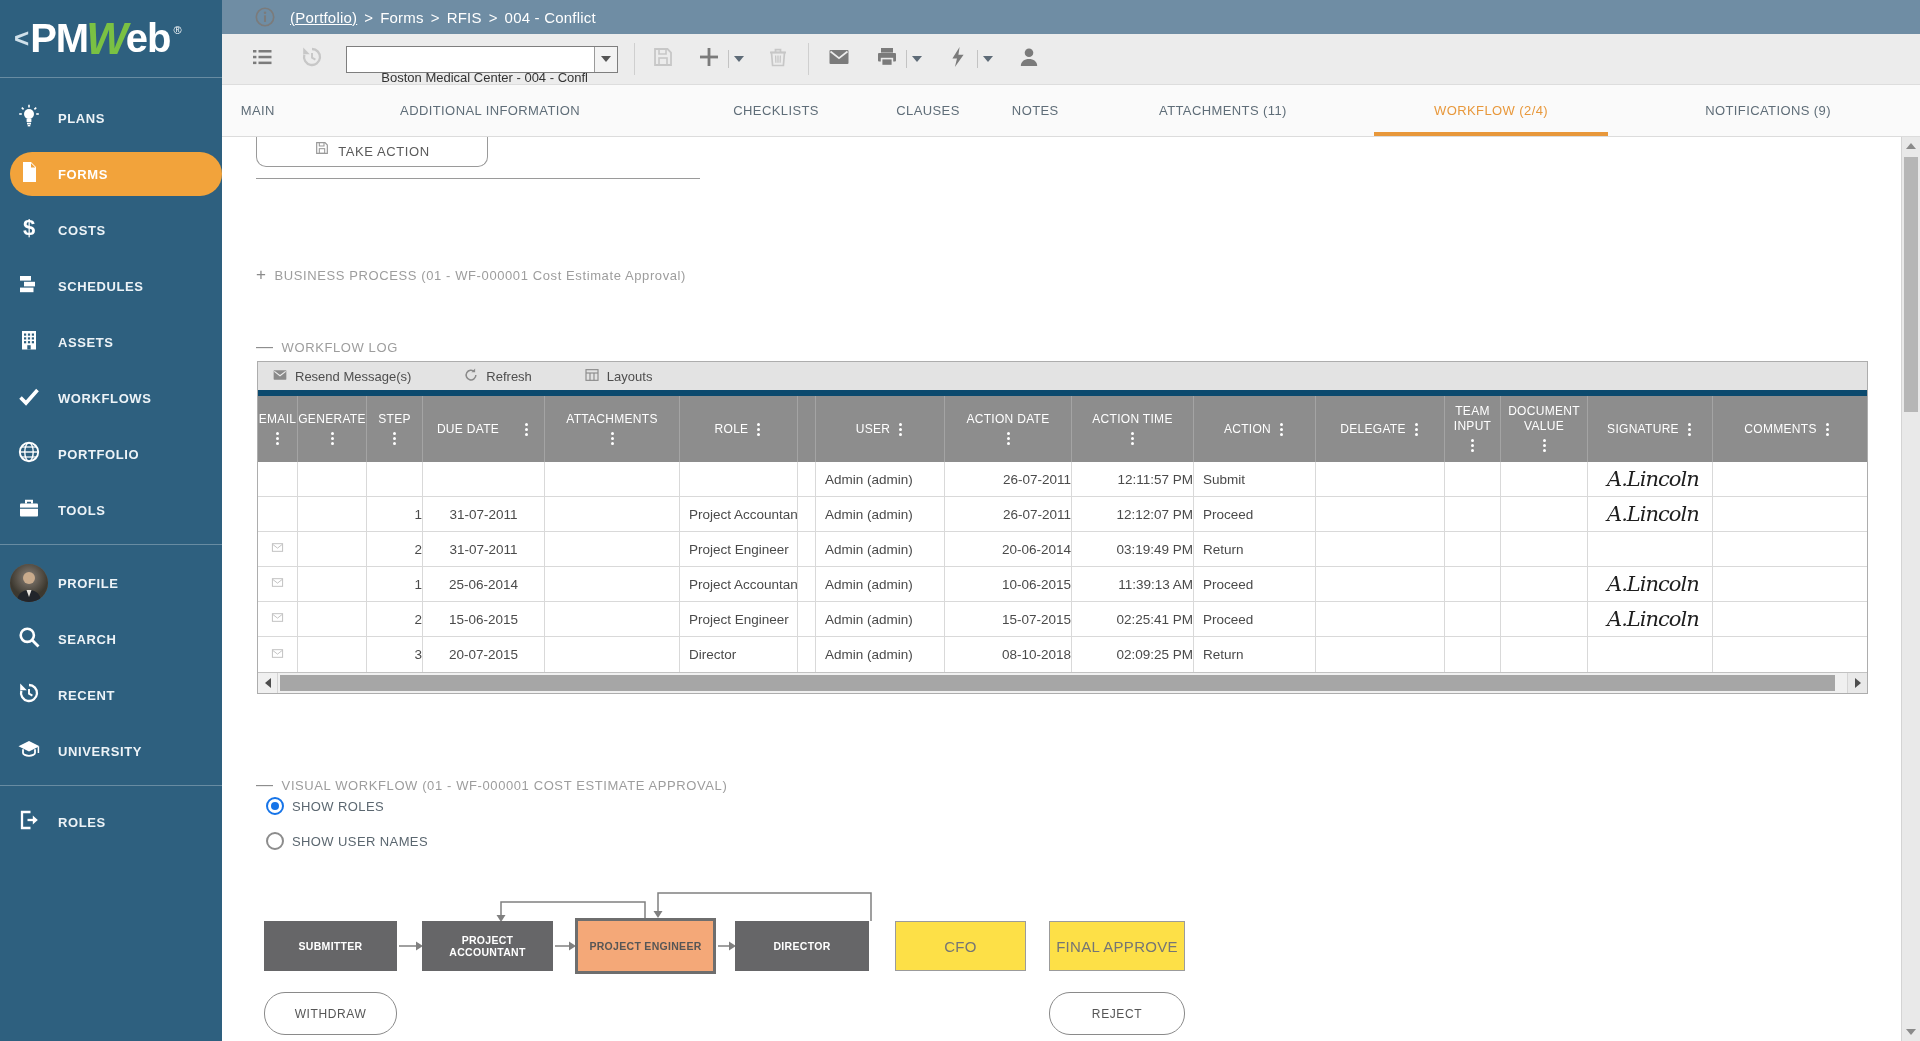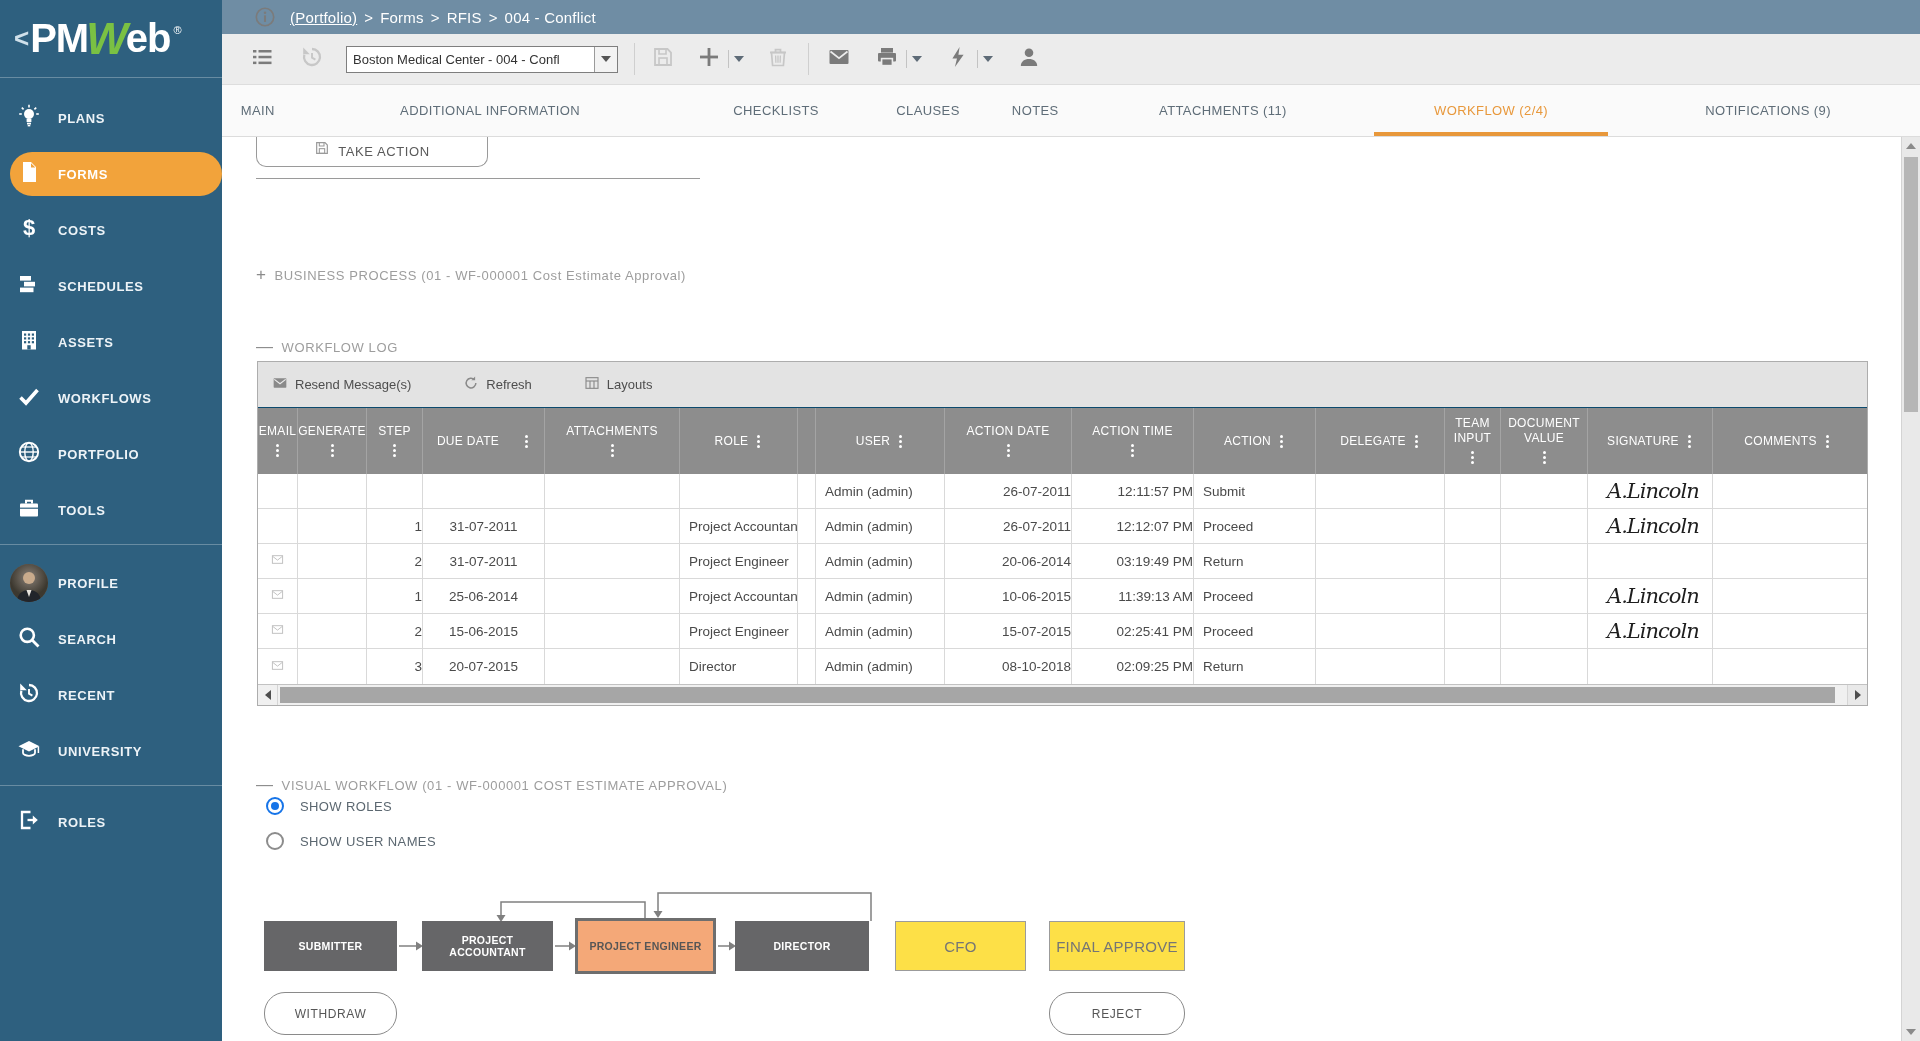--- a/index.html
+++ b/index.html
@@ -41,22 +41,22 @@
     display:flex; align-items:center; border-bottom:1px solid #DDDDDD; }
   .tb-item { display:flex; align-items:center; color:#7B7B7B; }
   .tb-item svg { width:24px; height:24px; }
   .tb-item.disabled { color:#C7C7C7; }
   .tb-sep { width:1px; height:32px; background:#CFCFCF; margin:0 14px; }
   .caret-wrap { display:flex; align-items:center; margin-left:7px; }
   .caret-line { width:1px; height:18px; background:#C3C3C3; margin-right:5px; }
   .caret { width:0; height:0; border-left:5px solid transparent; border-right:5px solid transparent;
     border-top:6px solid #5E6B77; }
   .record-select { display:flex; height:27px; margin-left:22px; border:1px solid #7E7E7E; background:#fff; }
-  .record-text { width:247px; padding:0 6px; font-size:13px; color:#333; line-height:25px;
-    white-space:nowrap; overflow:hidden; }
+  .record-text { width:247px; padding:18px 6px; font-size:13px; color:#333; line-height:25px;
+    white-space:nowrap; overflow:hidden;text-align:right; }
   .record-btn { width:23px; background:#F3F3F3; border-left:1px solid #9A9A9A;
     display:flex; align-items:center; justify-content:center; cursor:pointer; }
   .record-btn .caret { border-top-color:#555; }
 
   
   .tabbar { position:absolute; left:222px; top:85px; right:0; height:52px; background:#FAFAFA;
     border-bottom:1px solid #DCDCDC; display:flex; }
   .tab { display:flex; align-items:center; justify-content:center; font-size:13px; color:#5F6D78;
     letter-spacing:.4px; position:relative; cursor:pointer; white-space:nowrap; }
   .tab.active { color:#E8983B; }
@@ -73,22 +73,22 @@
   .hr-line { position:absolute; left:34px; top:41px; width:444px; height:1px; background:#9A9A9A; }
 
   .section-label { position:absolute; left:34px; font-size:13px; letter-spacing:.6px; color:#9D9D9D;
     display:flex; align-items:center; gap:8px; cursor:pointer; }
   .section-label .toggle { font-size:17px; color:#8B8B8B; }
 
   
   .grid { position:absolute; left:35px; top:224px; width:1611px; border:1px solid #ADADAD; background:#fff; }
   .group-bar { height:26px; border-bottom:1px solid #ADADAD; font-size:13.5px; color:#222;
     line-height:25px; padding-left:8px; background:#fff; }
-  .action-bar { height:46px; background:#E3E3E3; display:flex; align-items:center; gap:52px;
-    padding-left:14px; border-bottom:1px solid #0c4a6e; }
+  .action-bar { height:34px; background:#E3E3E3; display:flex; align-items:center; gap:52px;
+    padding-left:14px; border-bottom:6px solid #0c4a6e; }
   .gaction { display:flex; align-items:center; gap:7px; font-size:13px; color:#4E4E4E; cursor:pointer; }
   .gaction svg { width:16px; height:16px; color:#8A8A8A; }
   .ghead { display:flex; background:#8D8D8D; height:66px; }
   .gh-cell { display:flex; align-items:center; justify-content:center; align-content:center;
     flex-wrap:wrap; gap:3px 7px; color:#fff; font-size:12px; letter-spacing:.3px; text-align:center;
     border-right:1px solid #A4A4A4; padding:2px 3px; cursor:pointer; line-height:1.25; }
   .gh-cell.stack { flex-direction:column; flex-wrap:nowrap; justify-content:center; }
   .gh-cell:last-child { border-right:none; }
   .kebab { display:inline-flex; flex-direction:column; gap:2px; padding:2px; cursor:pointer; }
   .kebab i { width:3px; height:3px; border-radius:50%; background:#fff; }
@@ -106,21 +106,21 @@
   .hscroll { height:21px; background:#F0F0F0; border-top:1px solid #C2C2C2; position:relative; }
   .hs-arrow { position:absolute; top:0; bottom:0; width:20px; display:flex; align-items:center;
     justify-content:center; cursor:pointer; }
   .hs-arrow.left { left:0; border-right:1px solid #D5D5D5; }
   .hs-arrow.right { right:0; border-left:1px solid #D5D5D5; background:#E9E9E9; }
   .tri-l { width:0; height:0; border-top:5px solid transparent; border-bottom:5px solid transparent; border-right:6px solid #4E4E4E; }
   .tri-r { width:0; height:0; border-top:5px solid transparent; border-bottom:5px solid transparent; border-left:6px solid #4E4E4E; }
   .hs-thumb { position:absolute; left:22px; right:32px; top:2px; bottom:2px; background:#A6A6A6; cursor:grab; }
 
   
-  .radio-row { position:absolute; left:44px; display:flex; align-items:center; gap:16px; cursor:pointer; }
+  .radio-row { position:absolute; left:44px; display:flex; align-items:center; gap:8px; cursor:pointer; }
   .radio { width:18px; height:18px; border-radius:50%; border:2px solid #8C8C8C; background:#fff; position:relative; }
   .radio.sel { border-color:#1674E8; }
   .radio.sel::after { content:""; position:absolute; left:3px; top:3px; width:8px; height:8px;
     border-radius:50%; background:#1674E8; }
   .radio-label { font-size:13px; color:#5B6770; letter-spacing:.4px; }
 
   .diagram { position:absolute; left:0; top:740px; width:1698px; height:120px; }
   .diagram svg.connectors { position:absolute; inset:0; }
   .node { position:absolute; top:44px; height:50px; display:flex; align-items:center; justify-content:center;
     font-size:10.5px; font-weight:bold; letter-spacing:.3px; text-align:center; padding:0 3px; }

